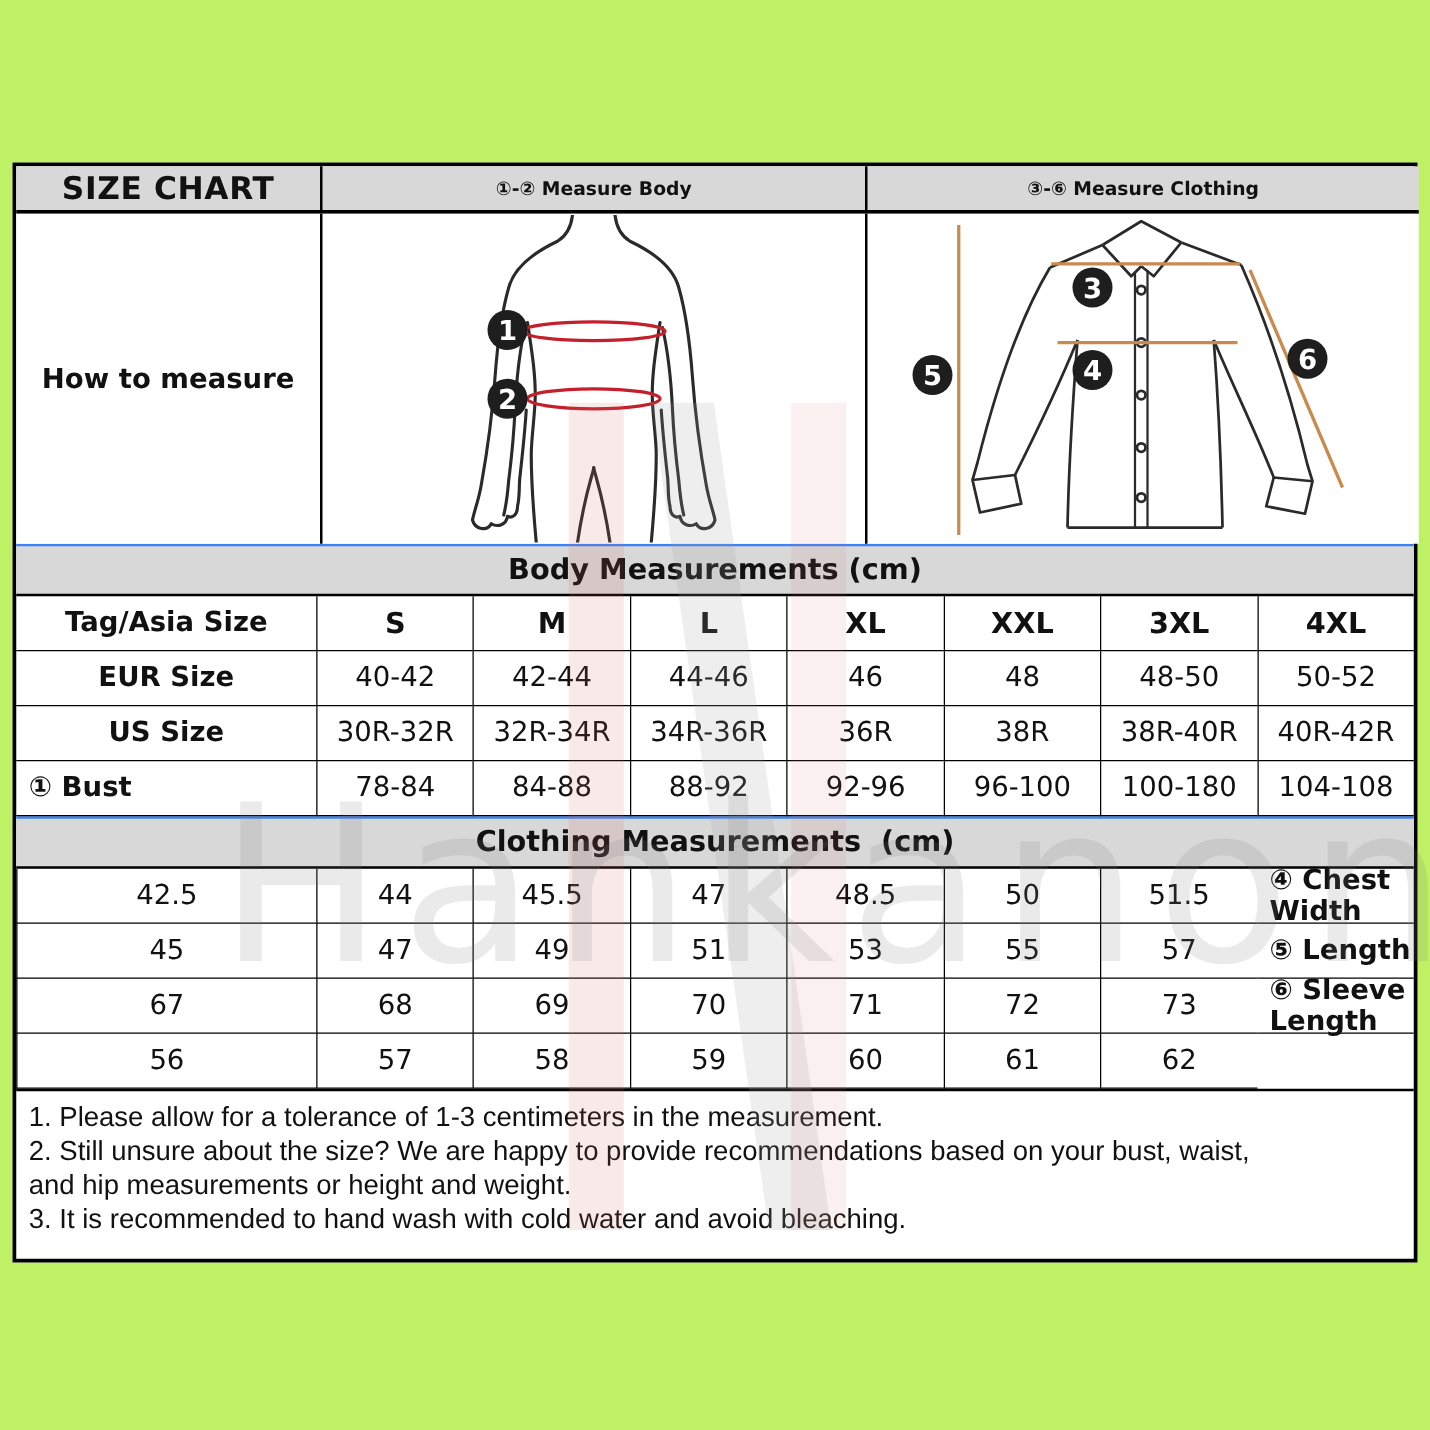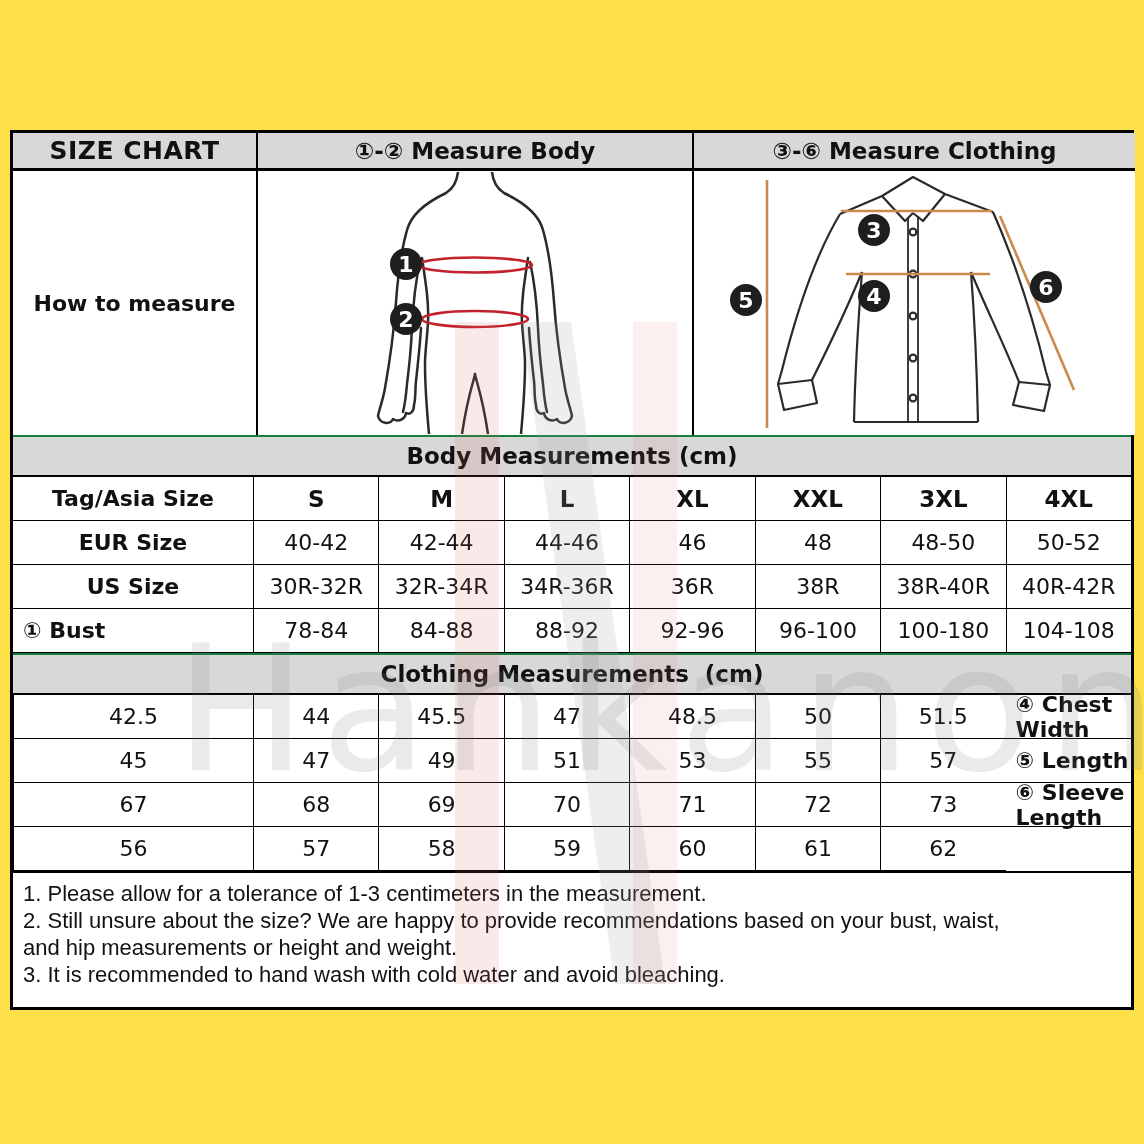--- a/index.html
+++ b/index.html
@@ -1,42 +1,42 @@
 <!DOCTYPE html>
 <html><head>
 <meta charset="utf-8">
 <style>
   html,body{margin:0;padding:0;background:#ffffff;}
   .canvas{
-    position:relative;width:1144px;height:1144px;background:#fde047;overflow:hidden;
+    position:relative;width:1144px;height:1144px;background:#bef264;overflow:hidden;
     font-family:"DejaVu Sans","Liberation Sans",sans-serif;color:#111;
   }
   .size-table{
     position:absolute;left:10px;top:130px;width:1124px;box-sizing:border-box;
     border:3px solid #000;background:#fff;
   }
   
   .top-grid{display:grid;grid-template-columns:243px 436px 1fr;}
   .hdr-cell{
     height:38px;background:#d8d8d8;display:flex;align-items:center;justify-content:center;
     font-weight:bold;border-bottom:3px solid #000;box-sizing:border-box;
   }
   .hdr-cell.brand{font-size:25px;letter-spacing:.5px;}
-  .hdr-cell.mid,.hdr-cell.right{font-size:23px;}
+  .hdr-cell.mid,.hdr-cell.right{font-size:15px;}
   .vline{border-left:2px solid #000;}
   .howto-cell{
     height:264px;display:flex;align-items:center;justify-content:center;
     box-sizing:border-box;background:#fff;
   }
   .howto-label{font-size:22px;font-weight:bold;text-align:right;}
   .illus{display:block;}
   
   .section-bar{
     height:42px;background:#d8d8d8;display:flex;align-items:center;justify-content:center;
-    font-size:23px;font-weight:bold;border-top:2px solid #15803d;border-bottom:2px solid #000;
+    font-size:23px;font-weight:bold;border-top:2px solid #3b82f6;border-bottom:2px solid #000;
     box-sizing:border-box;white-space:pre;
   }
   
   .meas-grid{display:grid;grid-template-columns:240px repeat(7,1fr);}
   .m-cell{
     height:44px;display:flex;align-items:center;justify-content:center;
     box-sizing:border-box;border-bottom:1px solid #000;border-left:1px solid #000;
     font-size:22px;background:transparent;
   }
   .m-cell.first{border-left:none;}

